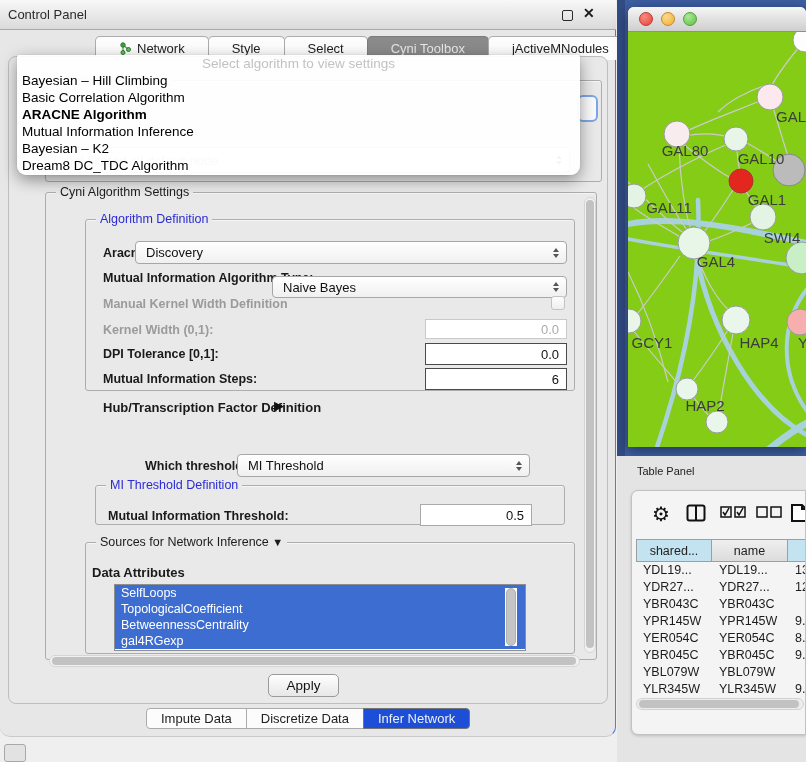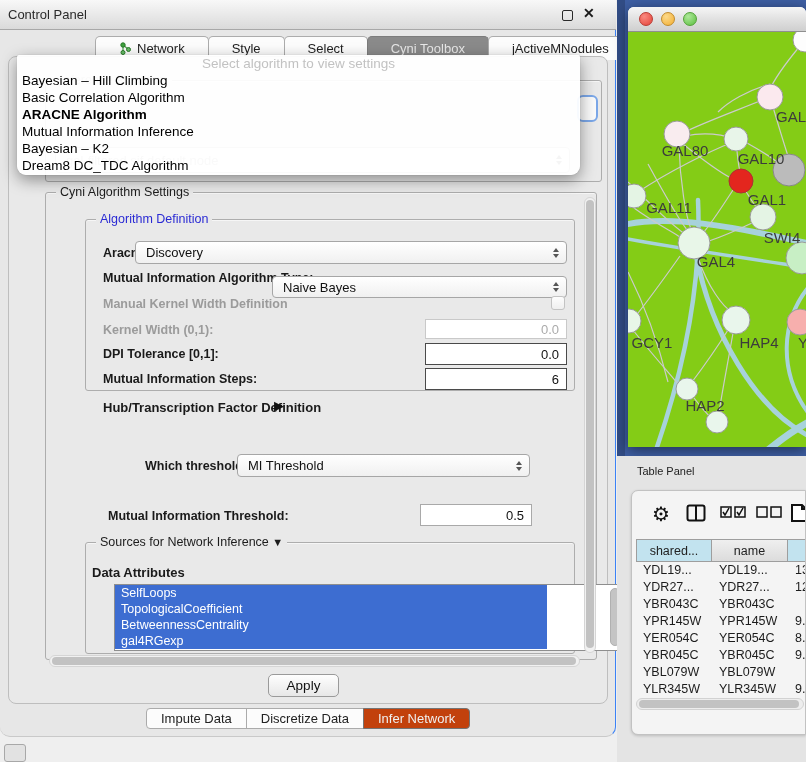--- a/index.html
+++ b/index.html
@@ -106,21 +106,21 @@
   .vscroll .thumb { position:absolute; left:1px; top:2px; width:8px; height:448px;
     background:#C2C2C2; border-radius:5px; }
   .hscroll {
     left:49px; top:655px; width:531px; height:12px;
     background:#F1F1F1; border:1px solid #D5D5D5; border-radius:6px;
   }
   .hscroll .thumb { position:absolute; left:2px; top:1px; width:524px; height:8px;
     background:#C2C2C2; border-radius:5px; }
 
   .attr-list {
-    left:114px; top:584px; width:516px; height:67px;
+    left:114px; top:584px; width:412px; height:67px;
     background:#fff; border:1px solid #8E8E8E; overflow:hidden;
   }
   .attr-item {
     height:16px; line-height:16px; font-size:12.5px; color:#fff;
     background:#3D6DD1; padding-left:6px; width:432px;
   }
   .attr-scroll { position:absolute; right:8px; top:3px; width:12px; height:58px;
     background:#fff; }
   .attr-scroll .thumb { position:absolute; left:1px; top:0; width:10px; height:58px;
     background:#C4C4C4; border-radius:6px; border:1px solid #B0B0B0; }
@@ -133,21 +133,21 @@
   }
 
   .bottom-tabbar { left:146px; top:708px; display:flex; height:21px; font-size:13px; }
   .btab {
     display:flex; align-items:center; background:#FCFCFC;
     border:1px solid #ABABAB; padding:0 14px; margin-right:-1px; color:#222;
     white-space:nowrap;
   }
   .btab:first-child { border-radius:4px 0 0 4px; }
   .btab:last-child  { border-radius:0 4px 4px 0; }
-  .btab.selected { background:#c2410c; color:#F0F0F0; border-color:#747474; }
+  .btab.selected { background:#1d4ed8; color:#F0F0F0; border-color:#747474; }
 
   .mini-dock {
     left:4px; top:744px; width:22px; height:18px;
     background:#E2E2E2; border:1px solid #A8A8A8; border-radius:3px;
   }
 
   
   .desktop { left:617px; top:0; width:189px; height:456px; background:#3E5FA4; }
   .desktop-shade { left:617px; top:0; width:8px; height:456px; background:rgba(0,0,0,0.18); }
 
@@ -301,20 +301,23 @@
   <span class="label" style="left:103px; top:400px; font-size:13px;">Hub/Transcription Factor Definition</span>
   <span class="abs" style="left:274px; top:398px; font-size:13px; color:#111;">▶</span>
 
   <span class="label" style="left:145px; top:459px;">Which threshold to use:</span>
   <div class="combo" style="left:237px; top:454px; width:293px; height:23px;">
     <span>MI Threshold</span>
     <span class="spin">
         <i class="up"></i>
         <i class="down"></i>
       </span>
+  </div>
+  <div class="groupbox" style="left:95px; top:485px; width:470px; height:40px;">
+    <span class="group-label" style="color:#2A2AD4;">MI Threshold Definition</span>
   </div>
   <span class="label" style="left:108px; top:509px;">Mutual Information Threshold:</span>
   <input class="tfield" style="left: 420px; top: 504px; width: 112px; height: 22px;" value="0.5">
 
   <div class="groupbox" style="left:85px; top:542px; width:490px; height:112px;">
     <span class="group-label">
       <span>Sources for Network Inference</span>
       <span style="font-size:11px;">▼</span>
     </span>
   </div>

